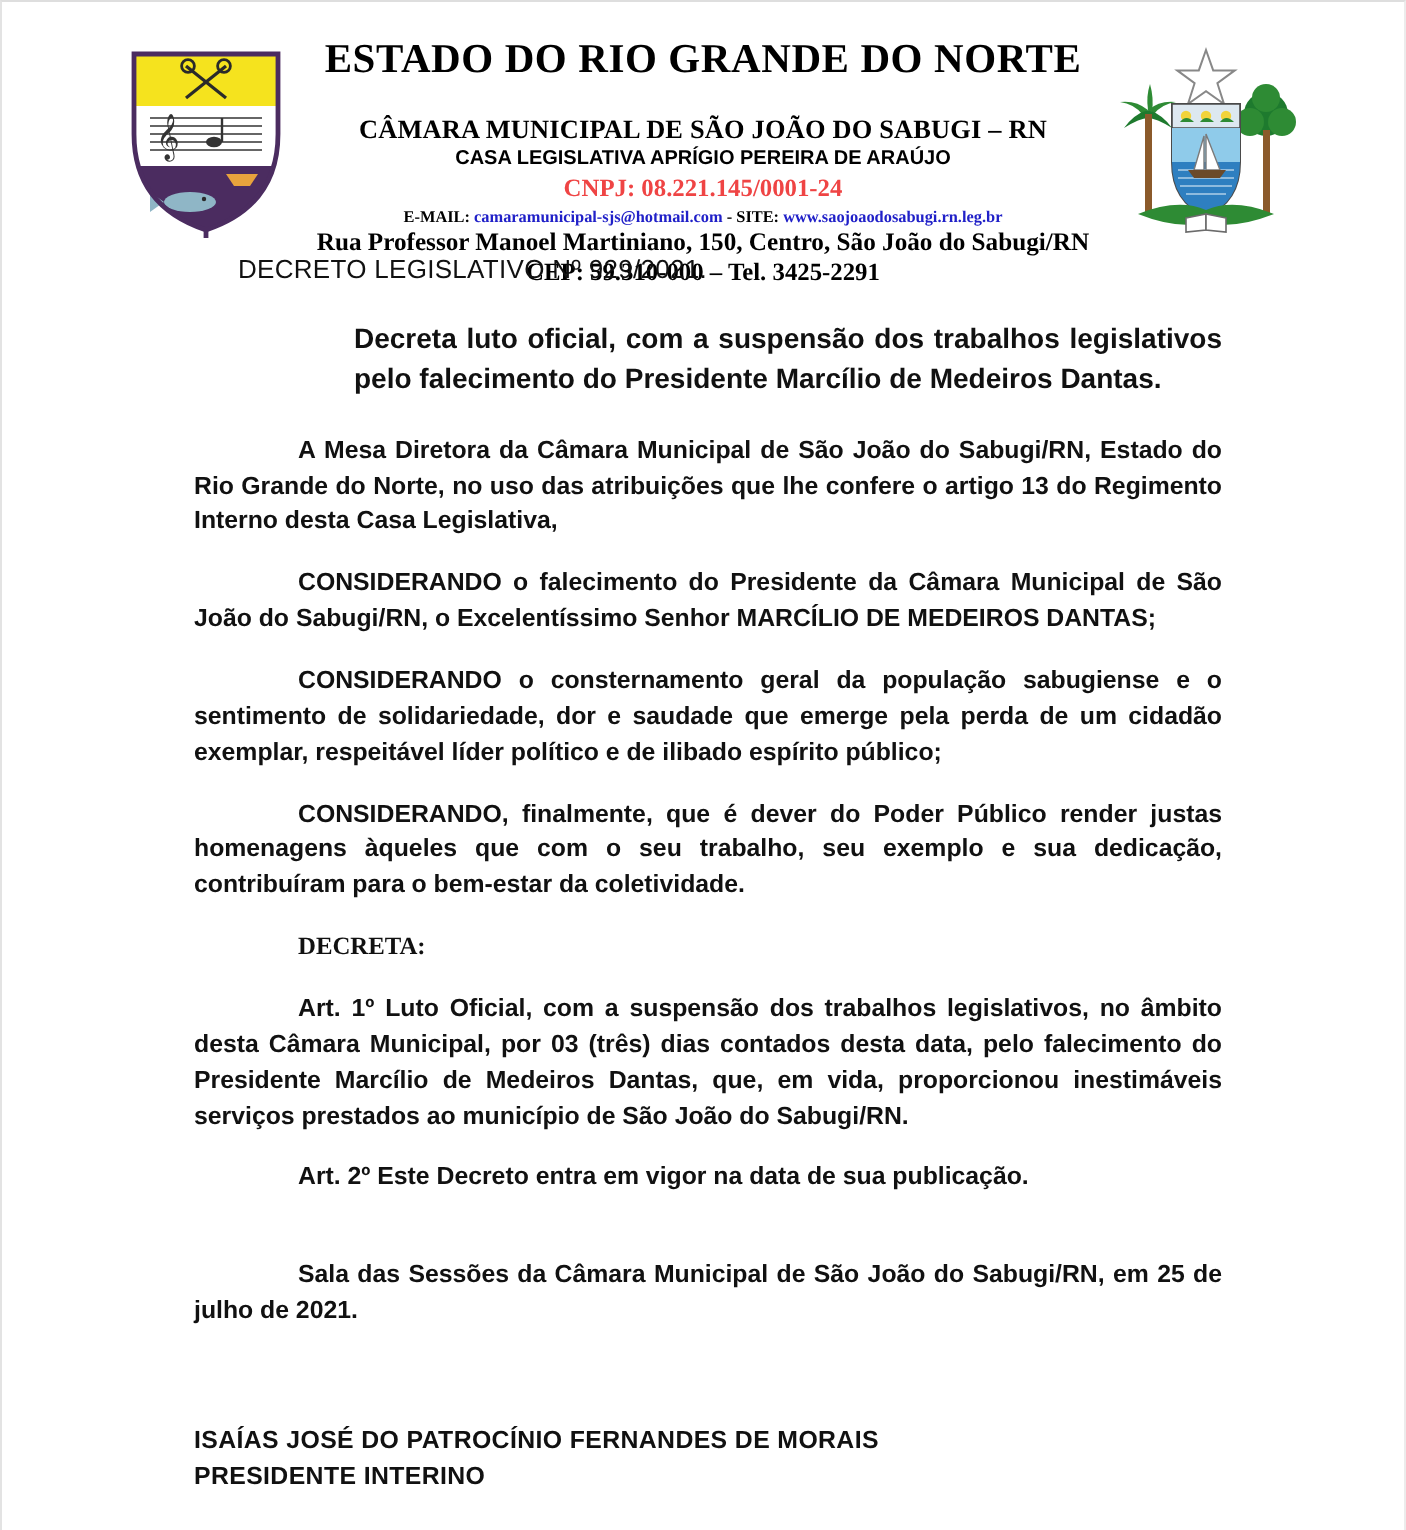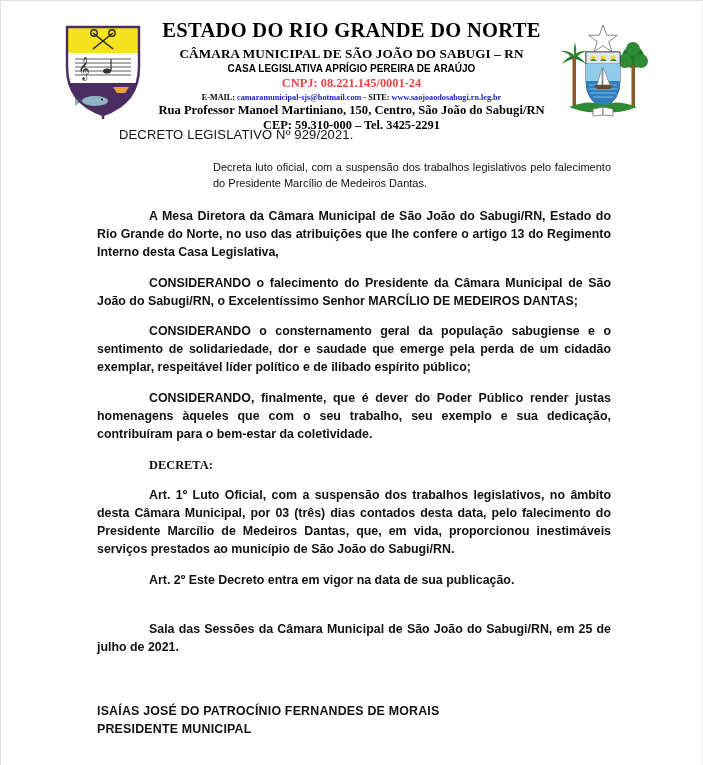--- a/index.html
+++ b/index.html
@@ -63,21 +63,21 @@
     line-height: 1.08;
     white-space: nowrap;
   }
   .org-line2 {
     font-family: "Liberation Serif", serif;
     font-weight: bold;
     font-size: 13.2px;
     letter-spacing: 0.1px;
     color: #000000;
     line-height: 1.18;
-    margin-top: 5px;
+    margin-top: 16px;
     white-space: nowrap;
   }
   .org-line3 {
     font-family: Liberation Sans, sans-serif;
     font-weight: bold;
     font-size: 10px;
     color: #000000;
     line-height: 1.2;
     margin-top: 1px;
     white-space: nowrap;
@@ -131,23 +131,23 @@
   }
   .decree-title {
     font-size: 13px;
     font-weight: normal;
     letter-spacing: 0.15px;
     line-height: 1.3;
     margin-bottom: 16px;
     margin-left: 22px;
   }
   .ementa {
-    margin-left: 116px;
-    font-size: 11px;
-    font-weight: normal;
+    margin-left: 80px;
+    font-size: 14px;
+    font-weight: bold;
     text-align: justify;
     line-height: 1.42;
     margin-bottom: 17px;
   }
   .para {
     font-size: 12.4px;
     font-weight: bold;
     text-align: justify;
     line-height: 1.44;
     text-indent: 52px;
@@ -313,19 +313,19 @@
     <div class="para">Art. 2º Este Decreto entra em vigor na data de sua publicação.</div>
 
     <div class="spacer-md"></div>
 
     <div class="para">Sala das Sessões da Câmara Municipal de São João do Sabugi/RN, em 25 de julho de 2021.</div>
 
     <div class="spacer-lg"></div>
 
     <div class="sig-block">
       <div class="sig-name">ISAÍAS JOSÉ DO PATROCÍNIO FERNANDES DE MORAIS</div>
-      <div class="sig-role">PRESIDENTE MUNICIPAL</div>
+      <div class="sig-role">PRESIDENTE INTERINO</div>
     </div>
 
     <div class="sig-gap"></div>
 
   </div>
 </div>
 
 </body></html>

